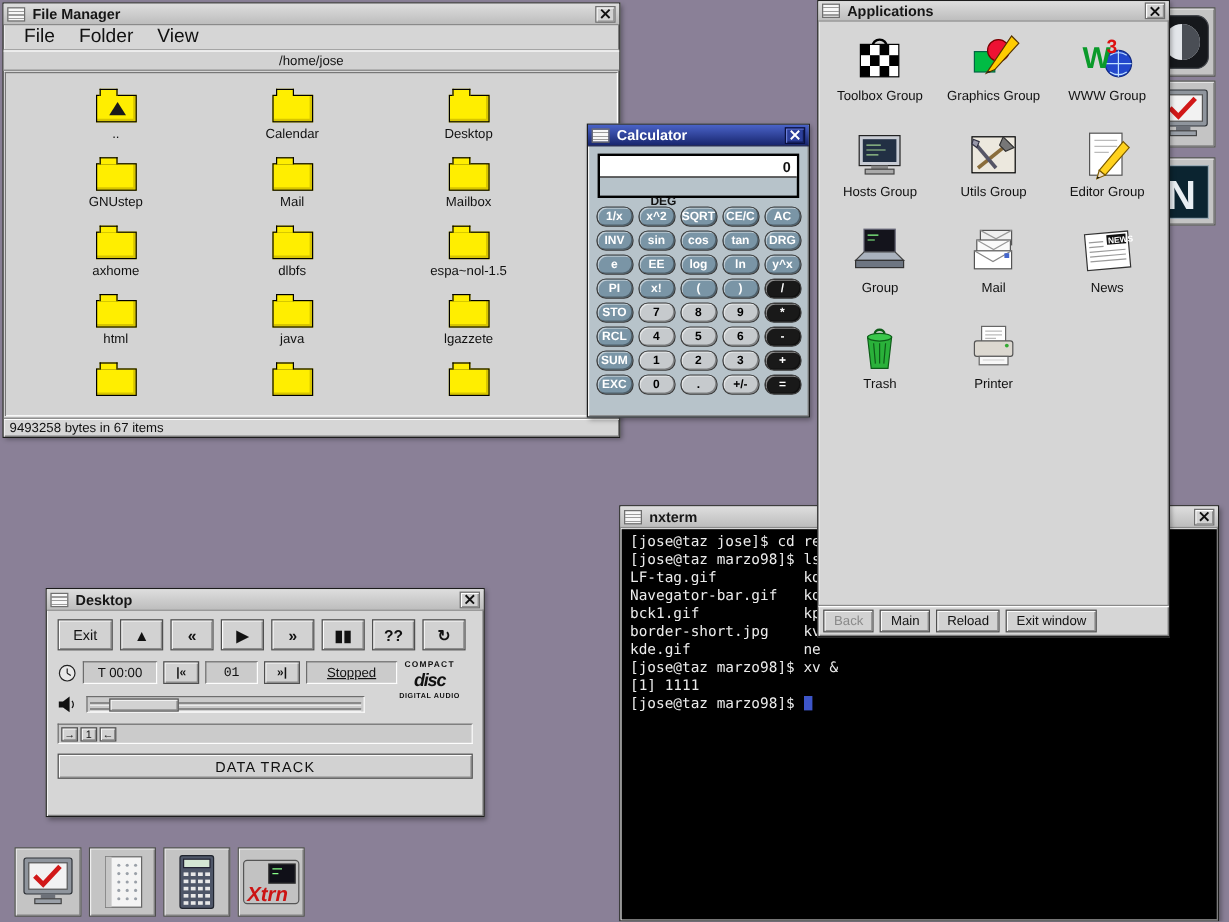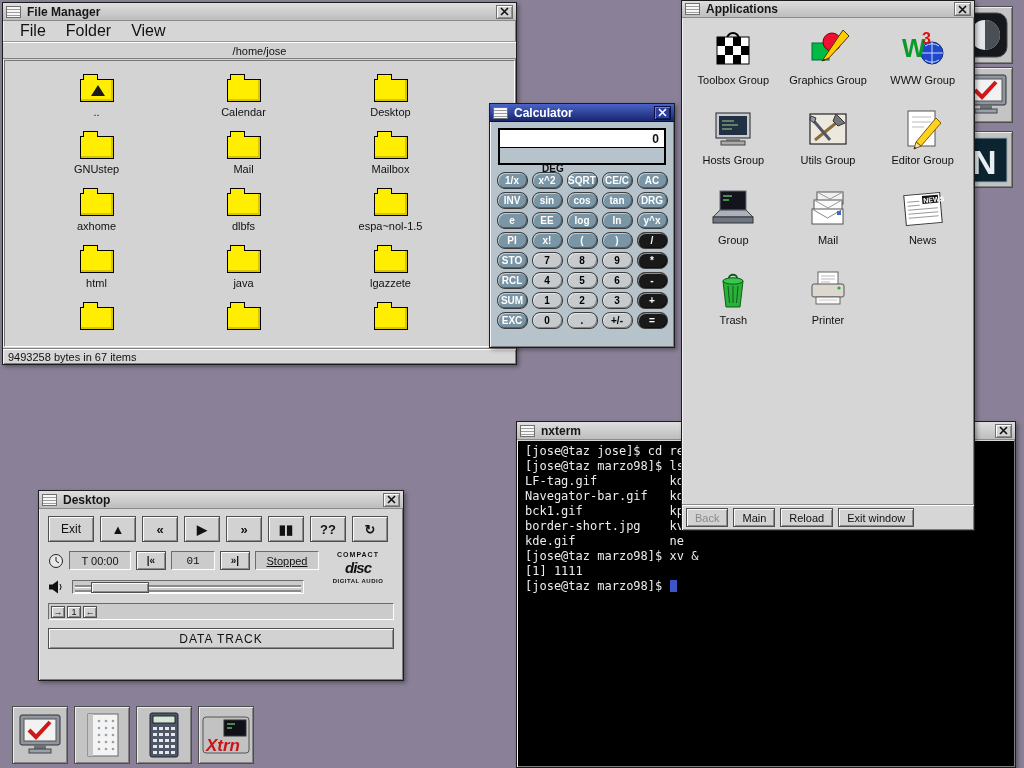--- a/index.html
+++ b/index.html
@@ -79,21 +79,21 @@
   #xplaycd { left:38px; top:490px; width:366px; height:191px; z-index:2; }
   #xp-body { flex:1; padding:7px 9px 0 9px; position:relative; }
   #xp-transport { display:flex; gap:6px; align-items:center; }
   .xp-btn { height:26px; display:flex; align-items:center; justify-content:center; font-size:13px; font-weight:bold; }
   #xp-exit { width:46px; font-size:12px; font-weight:normal; }
   .xp-icon-btn { width:36px; }
   #xp-row2 { display:flex; align-items:center; gap:5px; margin-top:9px; }
   .xp-display { height:19px; display:flex; align-items:center; justify-content:center; font-size:11px; }
   #xp-time { width:62px; }
   #xp-track { width:44px;font-family:Liberation Mono, monospace; }
-  #xp-status { width:64px;text-decoration:underline; }
+  #xp-status { width:76px;text-decoration:underline; }
   .xp-small-btn { height:19px; width:30px; display:flex; align-items:center; justify-content:center; font-size:10px; font-weight:bold; }
   #xp-cdlogo { position:absolute; right:12px; top:42px; width:66px; text-align:center; color:#111; }
   #xp-cdlogo .cd-top { font-size:7px; font-weight:bold; letter-spacing:1px; }
   #xp-cdlogo .cd-main { font-size:15px; font-weight:bold; font-style:italic; line-height:20px; letter-spacing:-1px; }
   #xp-cdlogo .cd-bottom { font-size:6px; font-weight:bold; letter-spacing:0.5px; }
   #xp-volume { display:flex; align-items:center; gap:8px; margin-top:10px; }
   #xp-slider { width:232px; height:14px; position:relative; }
   #xp-slider .groove { position:absolute; left:2px; right:2px; top:4px; height:2px; background:#8a8a8a; box-shadow:0 1px 0 #fff; }
   #xp-slider .groove2 { position:absolute; left:2px; right:2px; top:9px; height:2px; background:#8a8a8a; box-shadow:0 1px 0 #fff; }
   #xp-slider .thumb { position:absolute; left:8%; top:1px; width:58px; height:11px; }

